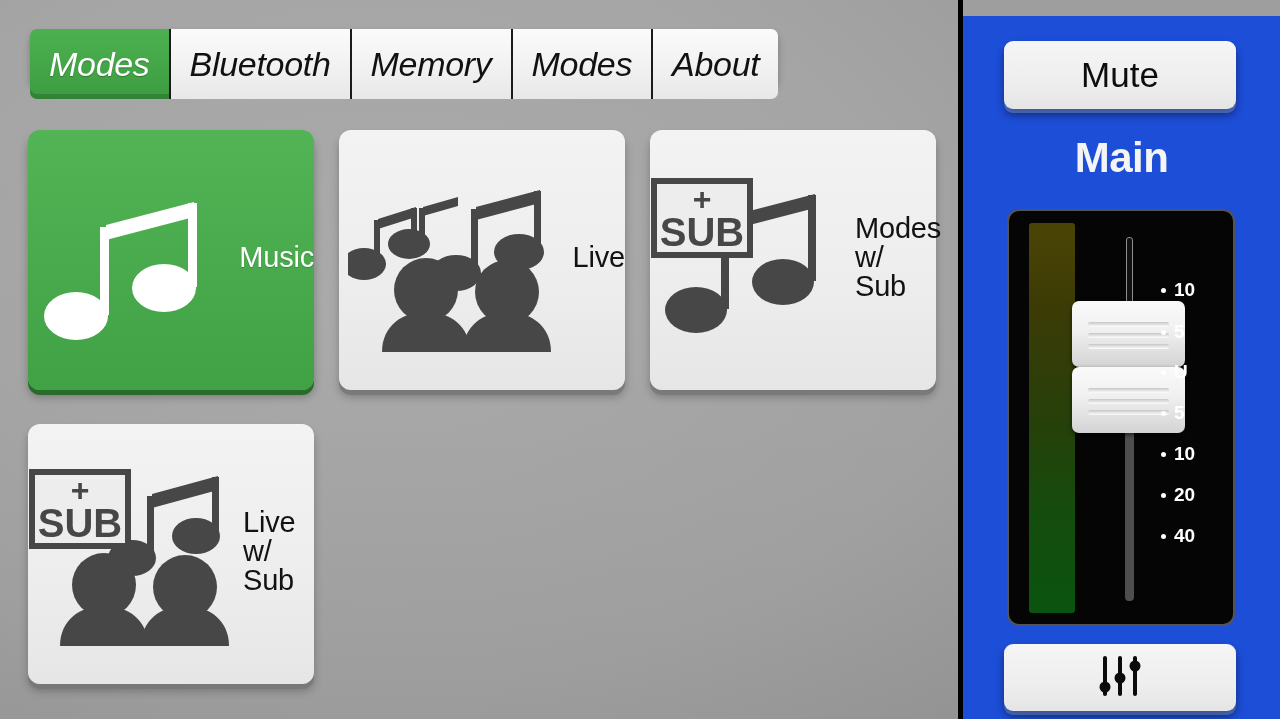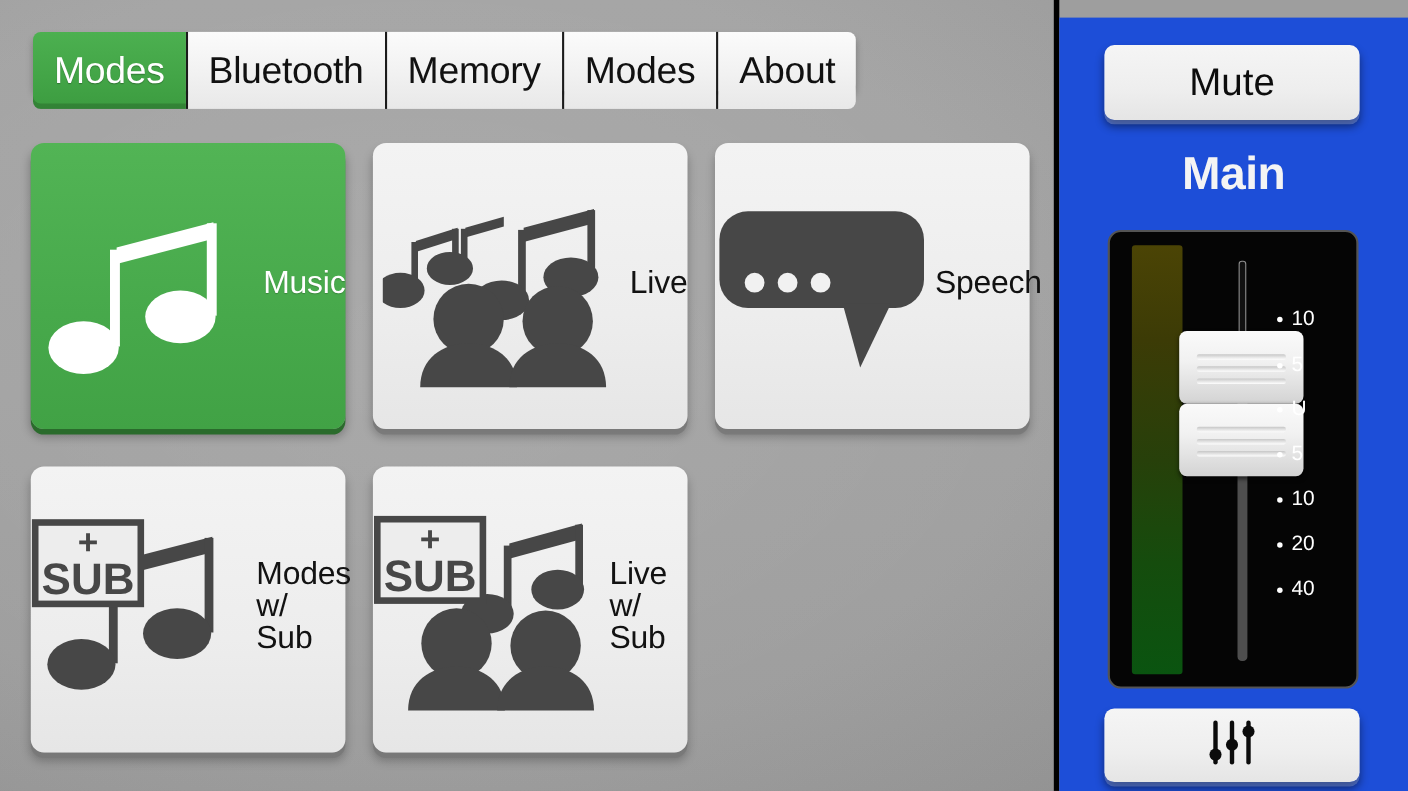--- a/index.html
+++ b/index.html
@@ -33,20 +33,21 @@
   }
 
   
   #tabbar {
     position: absolute;
     left: 30px; top: 29px;
     height: 54px;
     display: flex;
     border-radius: 7px;
     box-shadow: 0 3px 0 rgba(0,0,0,0.30), 0 5px 7px rgba(0,0,0,0.26);
+    font-style: italic;
   }
   .tab {
     position: relative;
     height: 70px;
     display: flex;
     align-items: center;
     justify-content: center;
     font-size: 34px;
     color: #111;
     background: linear-gradient(180deg, #fbfbfb 0%, #f1f1f1 55%, #e8e8e8 100%);
@@ -214,20 +215,21 @@
     width: 74px; height: 413px;
   }
   .scale-mark {
     position: absolute;
     left: 0;
     display: flex;
     align-items: center;
     height: 18px;
     color: #ffffff;
     font-size: 19px;
+    font-weight: bold;
   }
   .scale-dot {
     width: 5px; height: 5px;
     border-radius: 50%;
     background: #ffffff;
     margin-right: 8px;
   }
 
   #eq-button {
     position: absolute;
@@ -307,36 +309,20 @@
               <path d="M34 178 C34 152 54 138 78 138 C102 138 122 152 122 178 Z"></path>
 
               <circle cx="159" cy="118" r="32"></circle>
               <path d="M115 178 C115 152 135 138 159 138 C183 138 203 152 203 178 Z"></path>
             </g>
           </svg>
         </div>
         <div class="tile-label">Live</div>
       </div>
 
-      <div class="tile">
-        <div class="tile-art">
-          <svg width="200" height="160" viewBox="0 0 200 160" aria-hidden="true">
-            <g fill="#474747">
-              <rect x="4" y="8" width="186" height="88" rx="26"></rect>
-              <path d="M116 92 L160 92 L132 150 Z"></path>
-            </g>
-            <g fill="#f1f1f1">
-              <circle cx="36" cy="73" r="9"></circle>
-              <circle cx="66" cy="73" r="9"></circle>
-              <circle cx="96" cy="73" r="9"></circle>
-            </g>
-          </svg>
-        </div>
-        <div class="tile-label">Speech</div>
-      </div>
 
       <div class="tile">
         <div class="tile-art">
           <svg width="205" height="175" viewBox="0 0 205 175" aria-hidden="true">
             <g fill="#474747">
               <path d="M76 40 L165 17 L165 31 L76 54 Z"></path>
               <rect x="71" y="42" width="8" height="90"></rect>
               <rect x="158" y="18" width="8" height="86"></rect>
               <ellipse cx="46" cy="133" rx="31" ry="23"></ellipse>
               <ellipse cx="133" cy="105" rx="31" ry="23"></ellipse>

